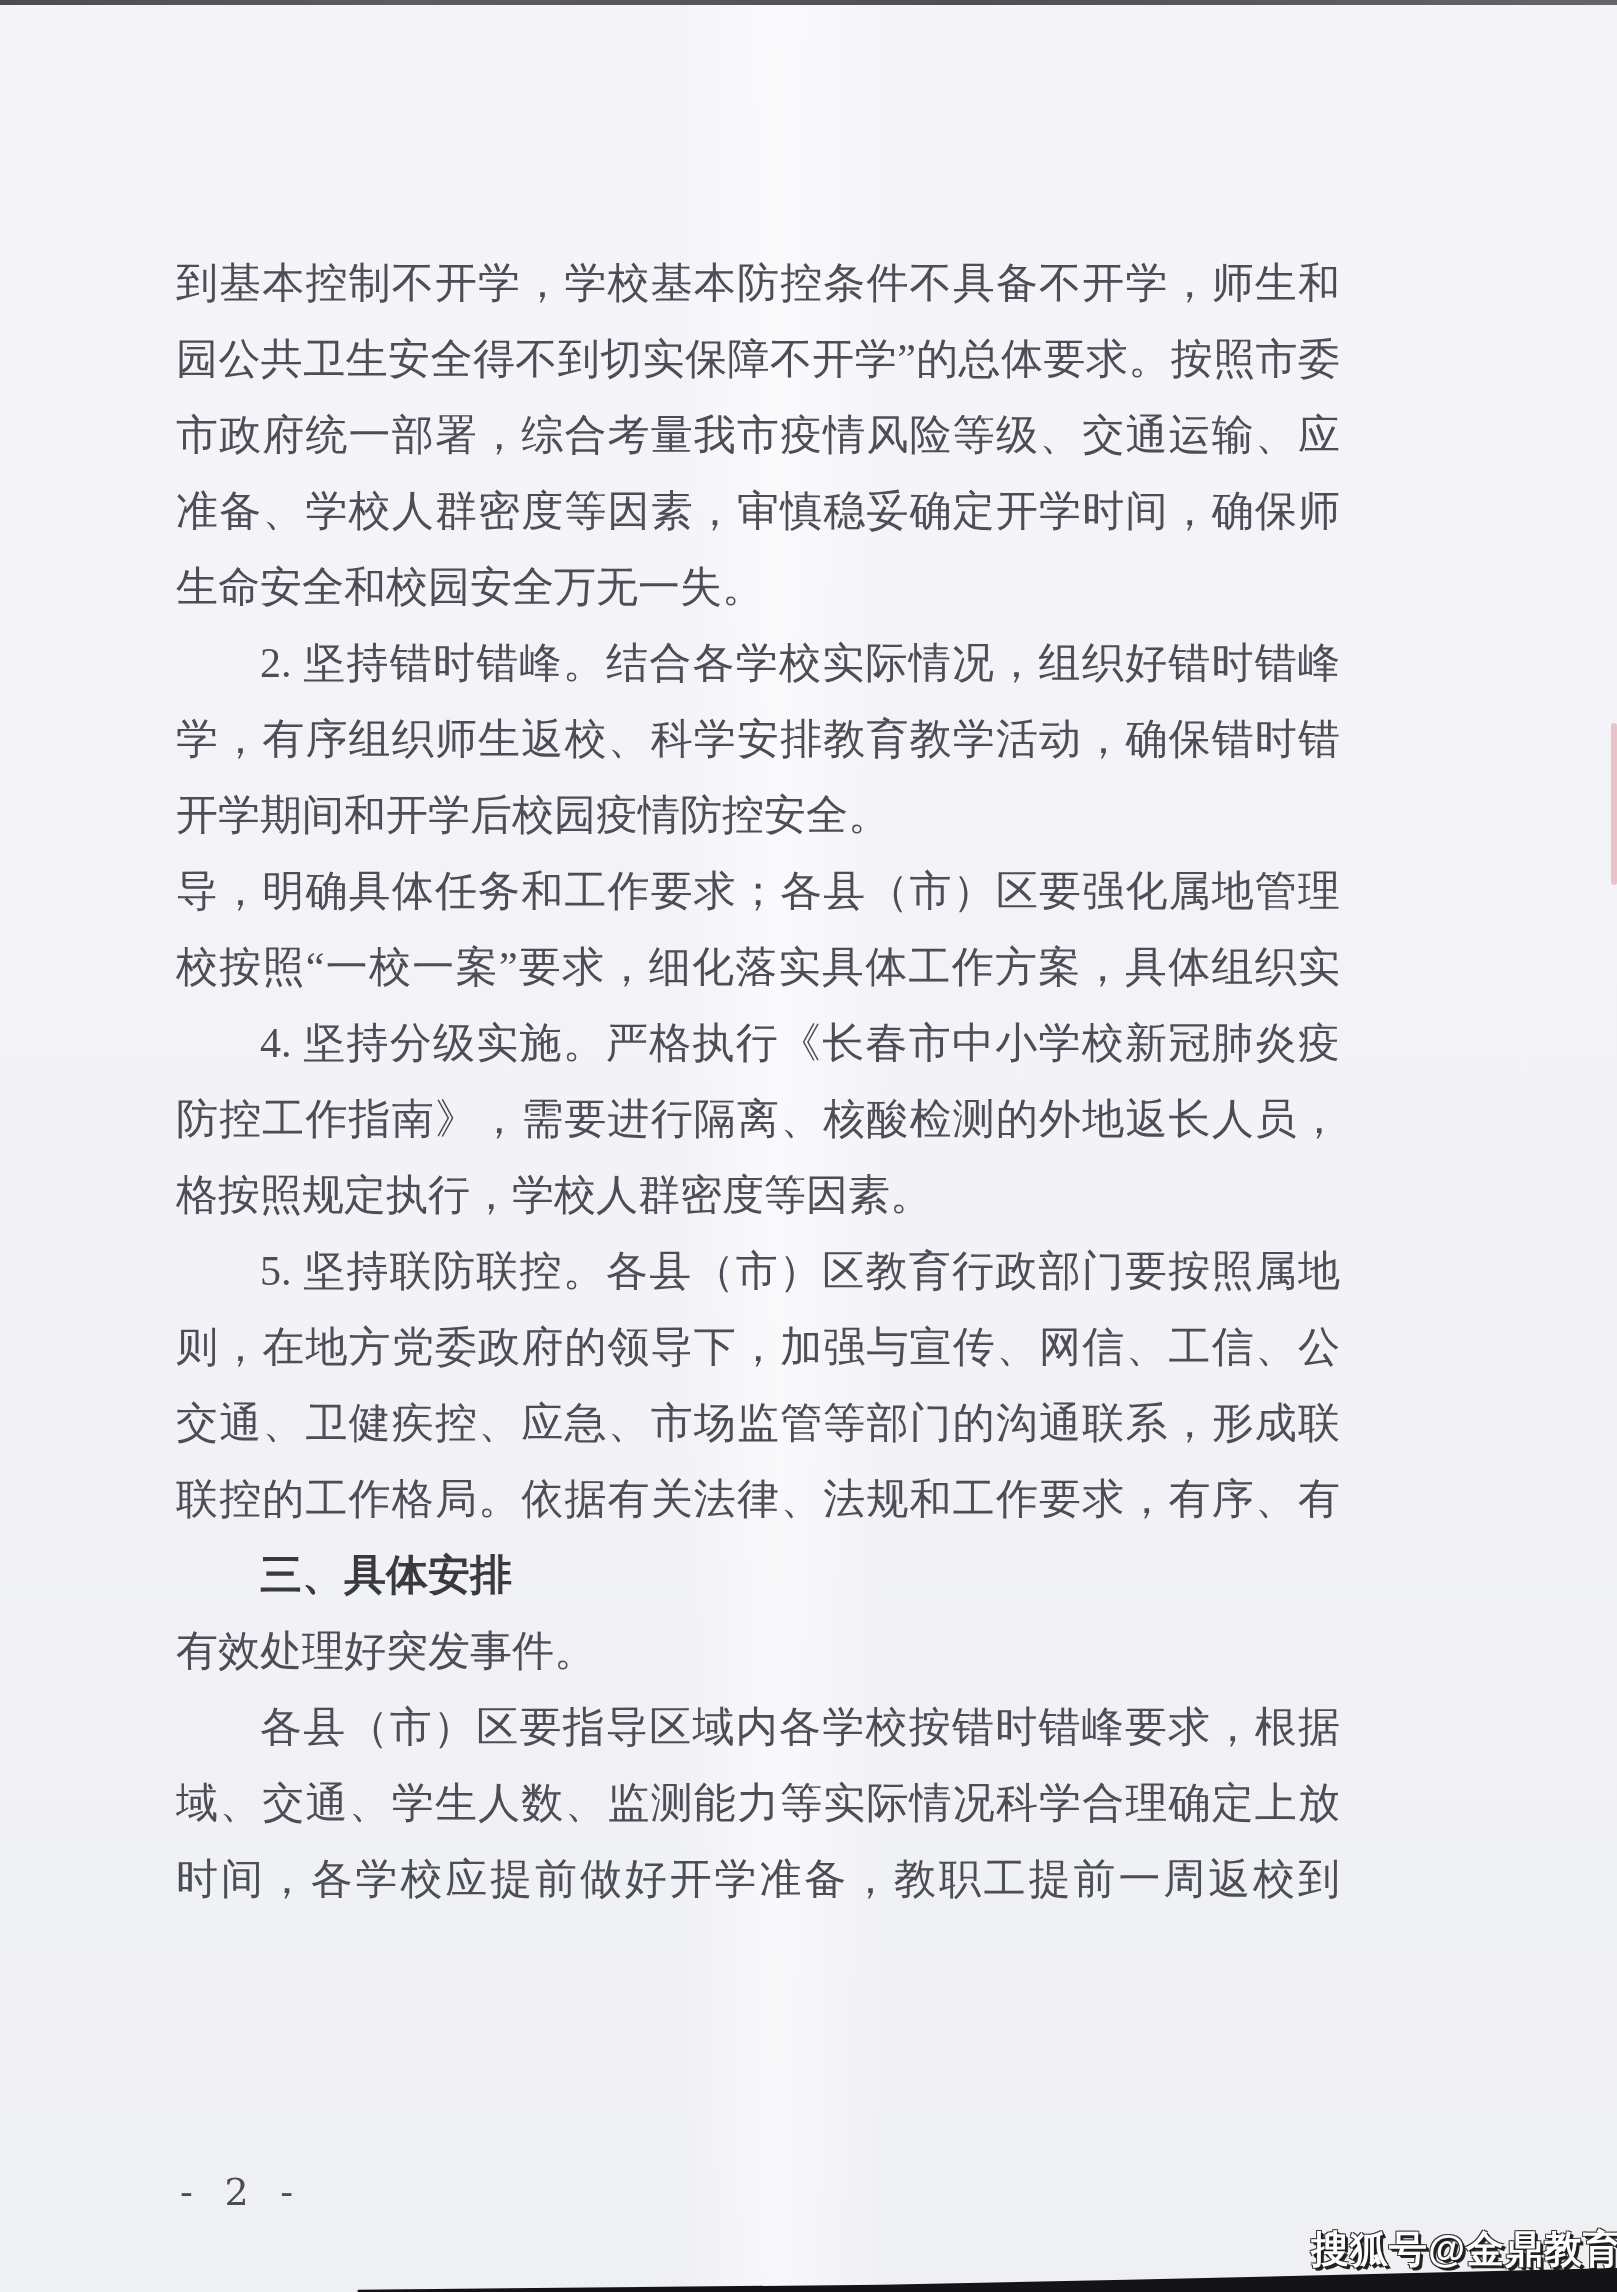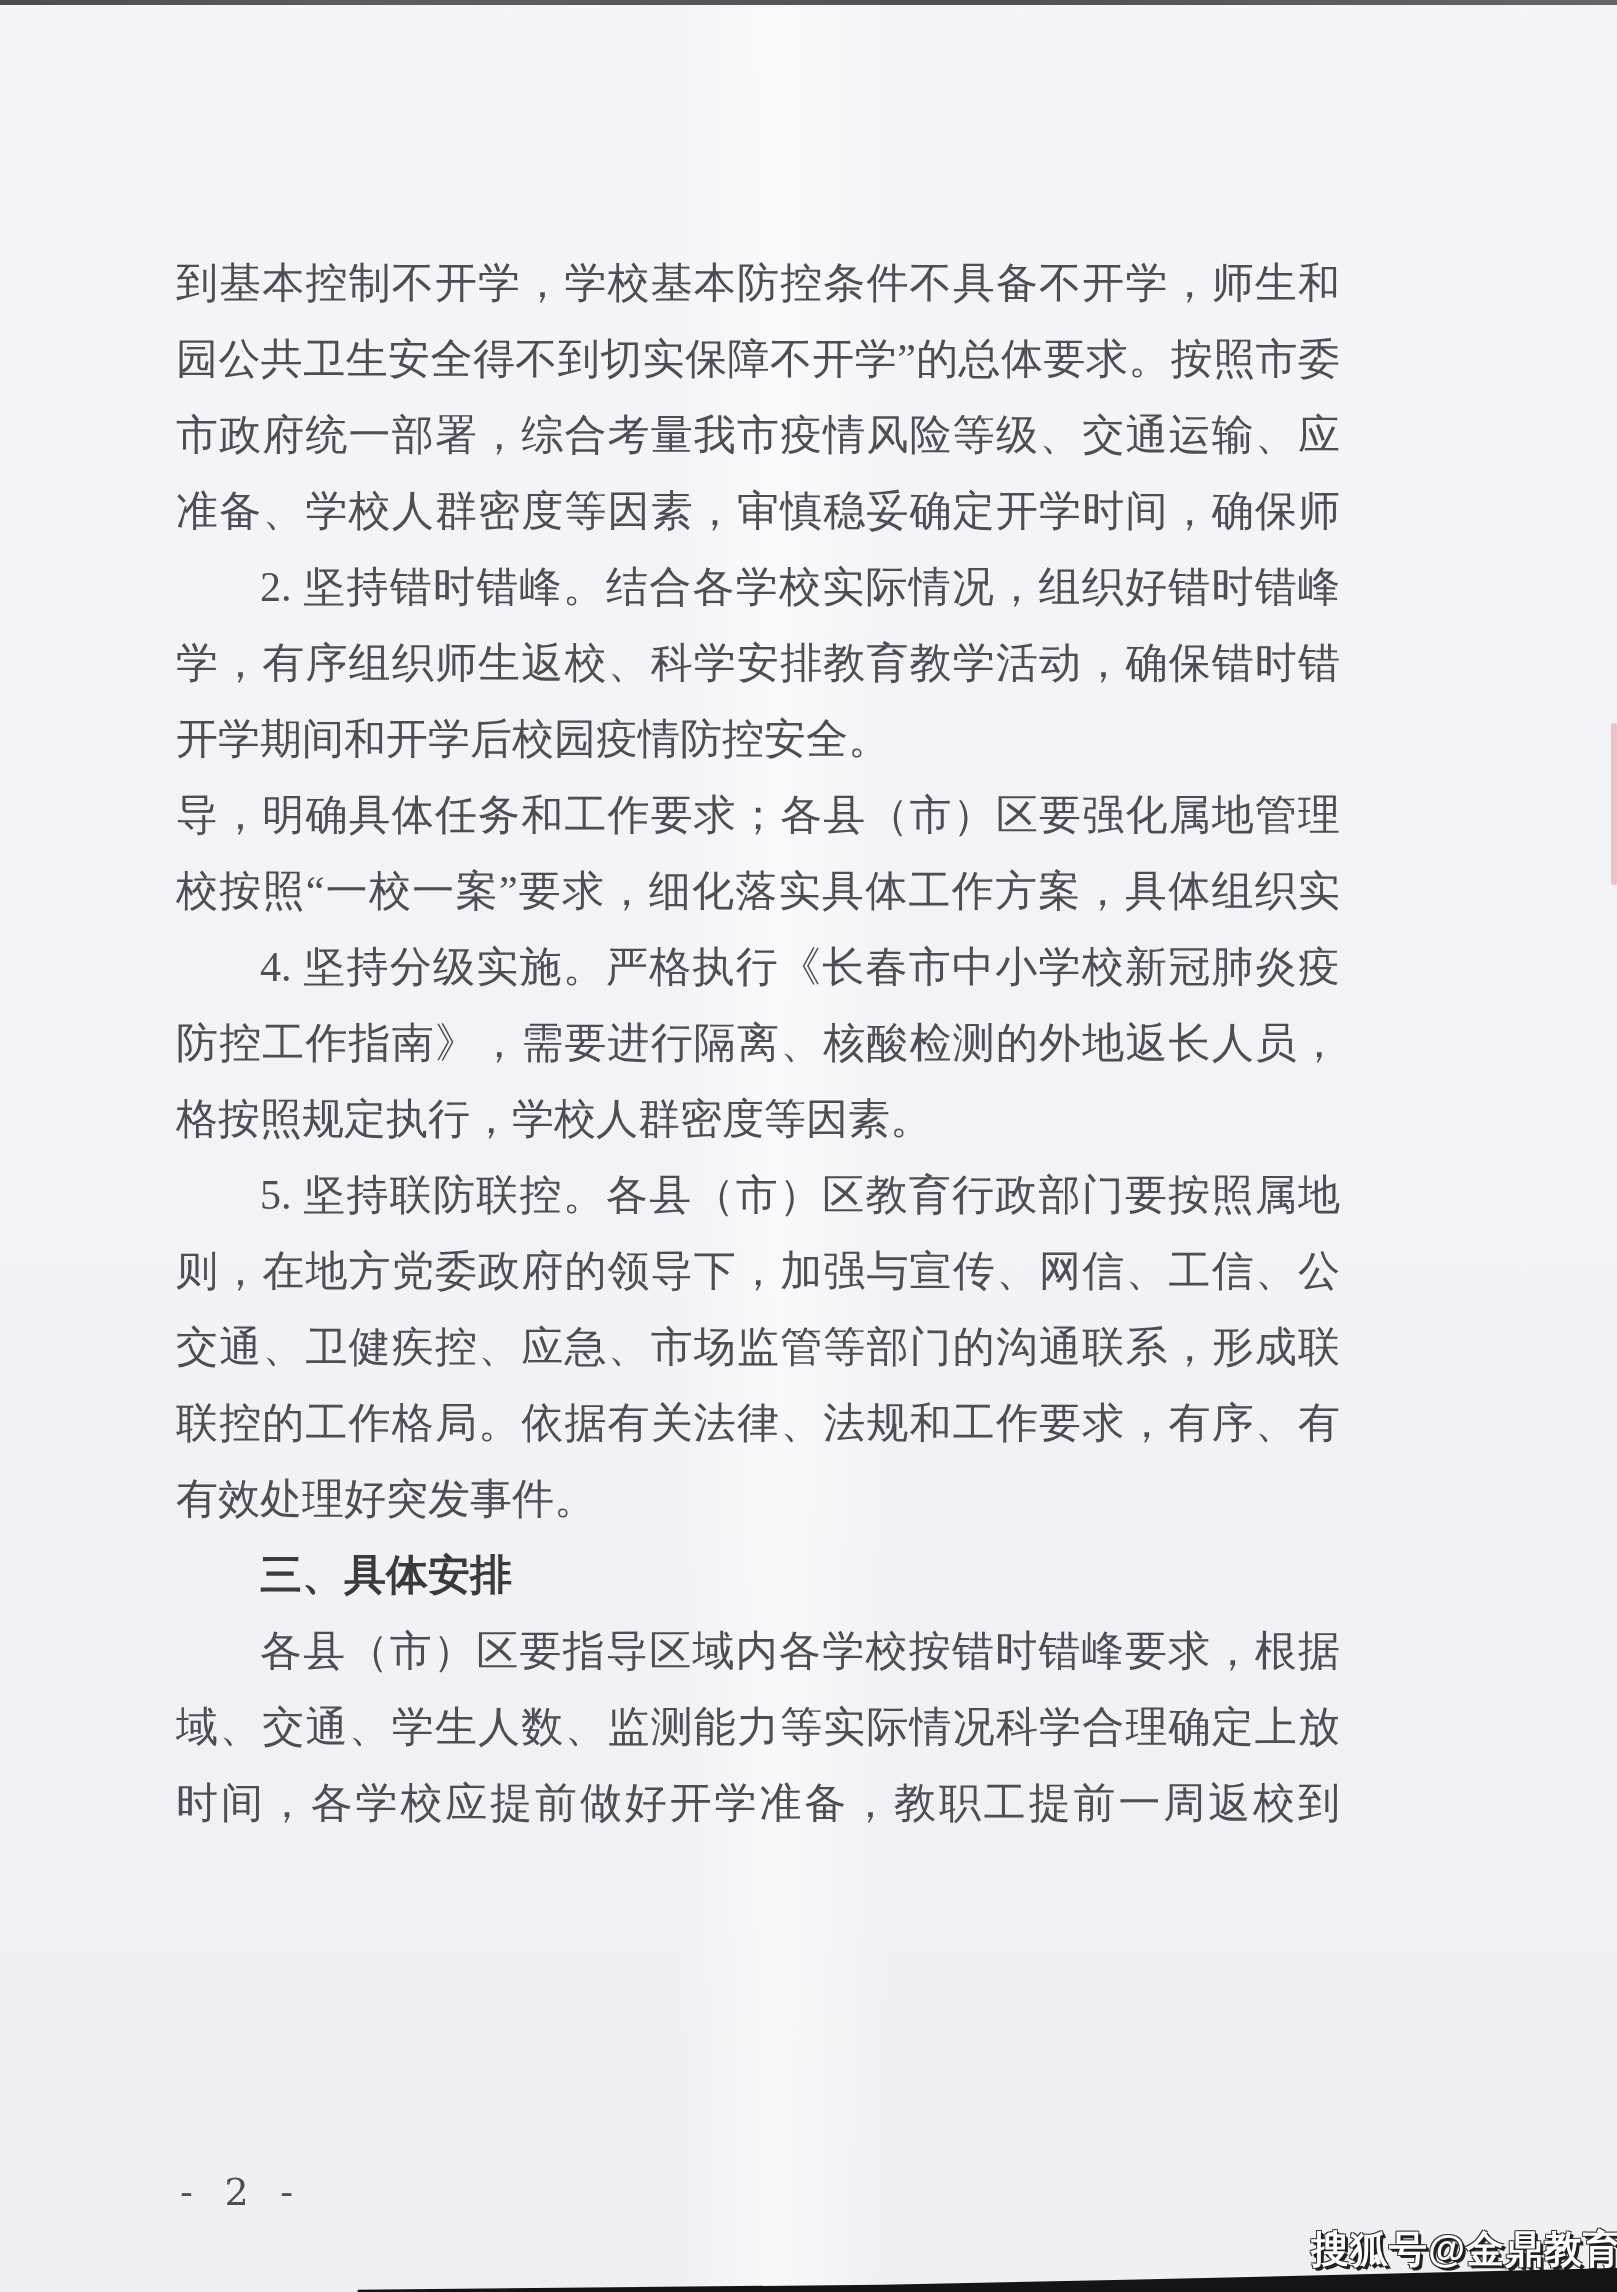--- a/index.html
+++ b/index.html
@@ -85,34 +85,35 @@
 
 <div class="page">
   <div class="scan-top"></div>
   <div class="scan-right"></div>
 
   <div class="doc-body" id="doc-body">
       <div class="line jfull">到基本控制不开学，学校基本防控条件不具备不开学，师生和校</div>
       <div class="line jfull">园公共卫生安全得不到切实保障不开学”的总体要求。按照市委</div>
       <div class="line jfull">市政府统一部署，综合考量我市疫情风险等级、交通运输、应急</div>
       <div class="line jfull">准备、学校人群密度等因素，审慎稳妥确定开学时间，确保师生</div>
+      <div class="line">生命安全和校园安全万无一失。</div>
       <div class="line jfull indent">2. 坚持错时错峰。结合各学校实际情况，组织好错时错峰开</div>
       <div class="line jfull">学，有序组织师生返校、科学安排教育教学活动，确保错时错峰</div>
       <div class="line">开学期间和开学后校园疫情防控安全。</div>
       <div class="line jfull">导，明确具体任务和工作要求；各县（市）区要强化属地管理责</div>
       <div class="line jfull">校按照“一校一案”要求，细化落实具体工作方案，具体组织实</div>
       <div class="line jfull indent">4. 坚持分级实施。严格执行《长春市中小学校新冠肺炎疫情</div>
       <div class="line jfull">防控工作指南》，需要进行隔离、核酸检测的外地返长人员，严</div>
       <div class="line">格按照规定执行，学校人群密度等因素。</div>
       <div class="line jfull indent">5. 坚持联防联控。各县（市）区教育行政部门要按照属地原</div>
       <div class="line jfull">则，在地方党委政府的领导下，加强与宣传、网信、工信、公安、</div>
       <div class="line jfull">交通、卫健疾控、应急、市场监管等部门的沟通联系，形成联防</div>
       <div class="line jfull">联控的工作格局。依据有关法律、法规和工作要求，有序、有力、</div>
+      <div class="line heading indent">三、具体安排</div>
       <div class="line">有效处理好突发事件。</div>
-      <div class="line heading indent">三、具体安排</div>
       <div class="line jfull indent">各县（市）区要指导区域内各学校按错时错峰要求，根据地</div>
       <div class="line jfull">域、交通、学生人数、监测能力等实际情况科学合理确定上放学</div>
       <div class="line jfull">时间，各学校应提前做好开学准备，教职工提前一周返校到岗。特</div>
     </div>
 
   <div class="page-number">- 2 -</div>
 
   <div class="watermark">搜狐号@金鼎教育</div>
 
   <svg class="scan-bottom" viewBox="0 0 1650 2339" xmlns="http://www.w3.org/2000/svg">

